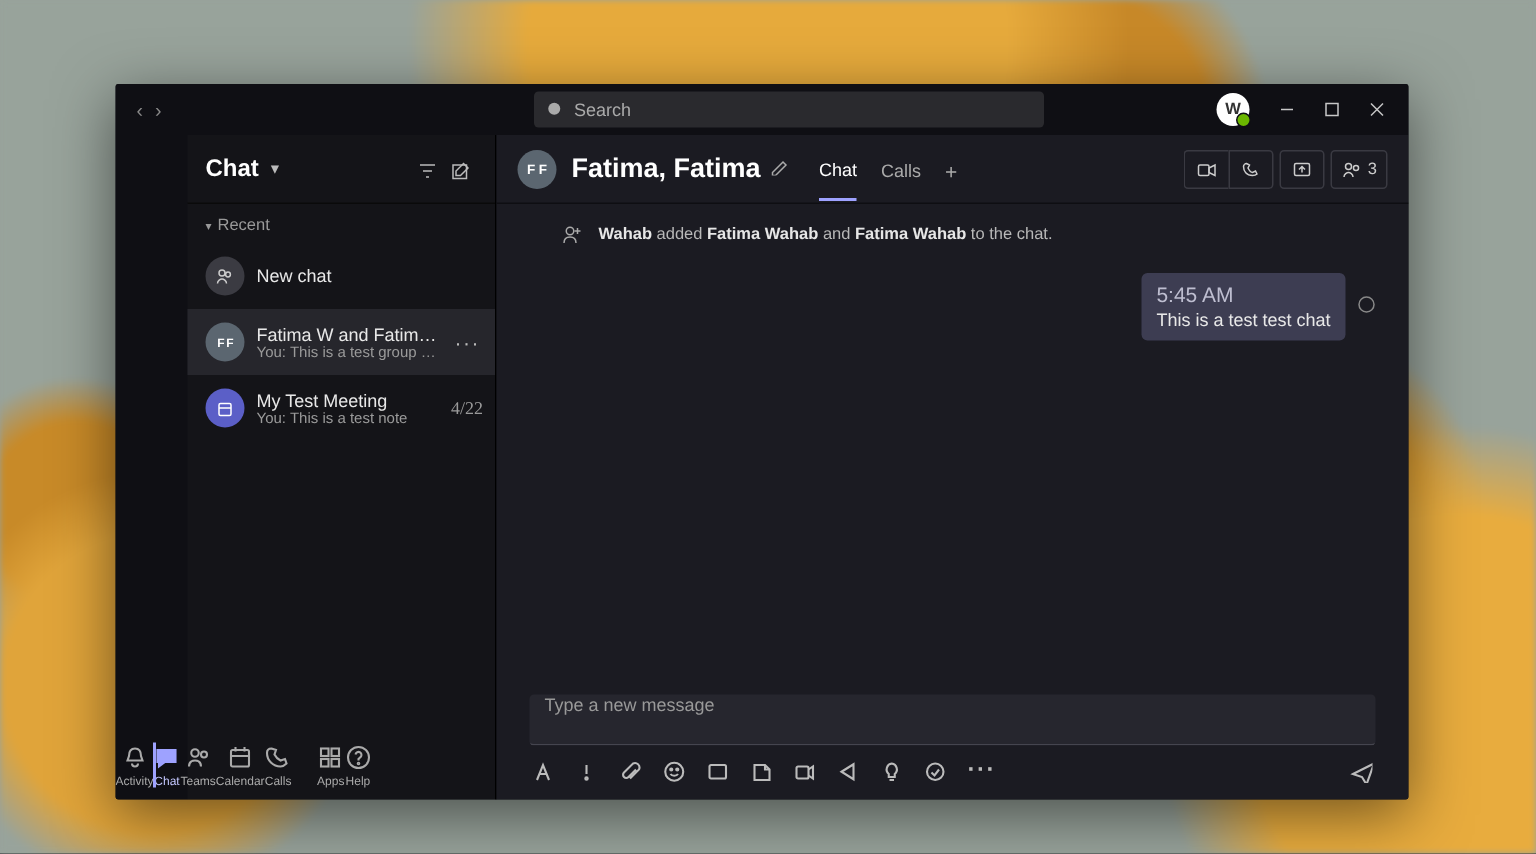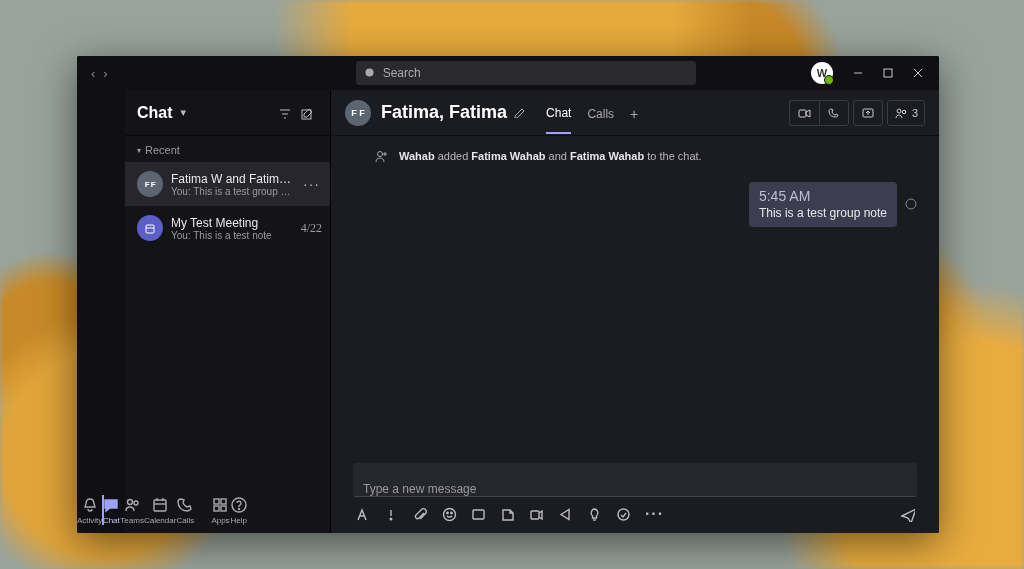--- a/index.html
+++ b/index.html
@@ -212,21 +212,21 @@
     border-radius:4px; padding:6px 10px 7px;
     max-width: 260px;
   }
   .bubble .time { font-size:14px; color:#bebed0; margin-bottom:2px;}
   .bubble .text { font-size:12px;}
   .readicon svg { width:12px; height:12px; stroke:#888; fill:none;}
   
   .composerwrap { padding: 8px 22px 10px;}
   .composer {
     height:34px; background:#26262e; border-radius:3px;
-    display:flex; align-items:flex-end; padding:0 10px;
+    display:flex; align-items:flex-start; padding:0 10px;
     color:#999; font-size:12px;
     border-bottom: 1px solid #45454f;
   }
   .toolbar {
     display:flex; align-items:center; gap:14px;
     padding: 8px 2px 0;
     color:#bbb;
   }
   .toolbar .tbtn svg { width:15px; height:15px; stroke:#bbb; fill:none; stroke-width:1.4;}
   .toolbar .tbtn { cursor:pointer; display:flex;}
@@ -356,20 +356,32 @@
               <rect x="2" y="4" width="9" height="9"></rect>
               <path d="M9 3l3 3-5 5H4V8z"></path>
             </svg>
           </div>
       </div>
       <div class="section-label">
         <span class="caret">▾</span>
         <span>Recent</span>
       </div>
 
+      <div class="chatitem">
+        <div class="ciavatar">
+          <svg width="14" height="14" style="stroke:#ccc;fill:none;">
+              <circle cx="5" cy="5" r="2"></circle>
+              <circle cx="9" cy="6" r="1.6"></circle>
+              <path d="M2 12c0-2 2-3 3-3s3 1 3 3"></path>
+            </svg>
+        </div>
+        <div class="txt">
+          <div class="title">New chat</div>
+        </div>
+      </div>
 
       <div class="chatitem active">
         <div class="grpavatar">F F</div>
         <div class="txt">
           <div class="title">Fatima W and Fatima W</div>
           <div class="sub">You: This is a test group chat</div>
         </div>
         <div class="more">···</div>
       </div>
 
@@ -440,21 +452,21 @@
               <line x1="12" y1="4" x2="12" y2="8"></line>
               <line x1="10" y1="6" x2="14" y2="6"></line>
             </svg>
           <span>
             <b>Wahab</b><span> added </span><b>Fatima Wahab</b><span> and </span><b>Fatima Wahab</b><span> to the chat.</span>
           </span>
         </div>
         <div class="bubble-row">
           <div class="bubble">
             <div class="time">5:45 AM</div>
-            <div class="text">This is a test group note</div>
+            <div class="text">This is a test test chat</div>
           </div>
           <span class="readicon"><svg>
                 <circle cx="6" cy="6" r="5"></circle>
               </svg></span>
         </div>
       </div>
 
       <div class="composerwrap">
         <div class="composer">
           <span>Type a new message</span>

